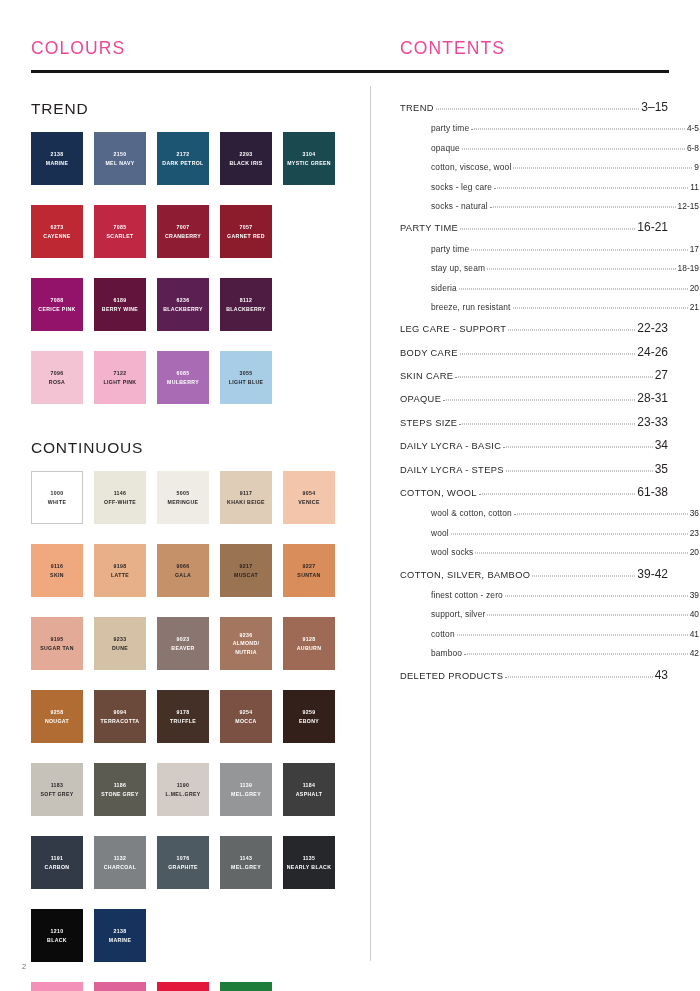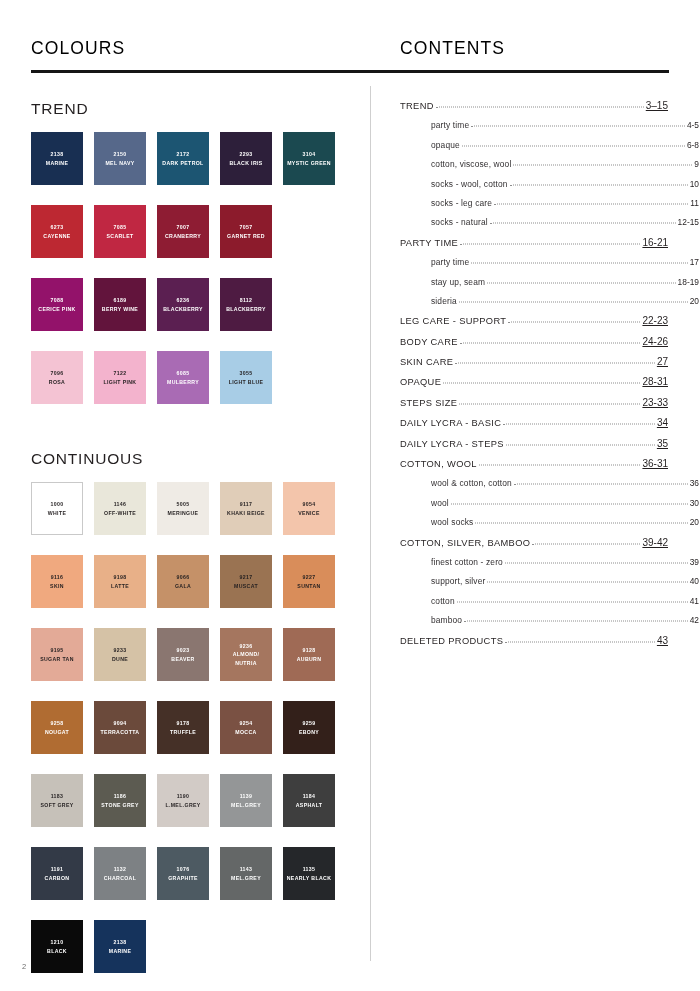--- a/index.html
+++ b/index.html
@@ -7,40 +7,40 @@
     width:700px;height:991px;background:#ffffff;
     font-family:"Liberation Sans", sans-serif;
     color:#231f20;position:relative;overflow:hidden;
   }
   .page{position:absolute;inset:0;}
 
   
   .head-row{position:absolute;left:0;top:38px;width:700px;height:32px;}
   .head-title{
     position:absolute;font-size:17.5px;letter-spacing:1.1px;
-    font-weight:400;color:#000000;top:0;
+    font-weight:400;color:#ec4899;top:0;
   }
   #h-colours{left:31px;}
   #h-contents{left:400px;}
   .rule{
     position:absolute;left:31px;top:70px;width:638px;height:3px;
     background:#151515;
   }
   .v-divider{
     position:absolute;left:370px;top:86px;width:1px;height:875px;
     background:#cfcfcf;
   }
 
   
   .left-col{position:absolute;left:31px;top:100px;width:320px;}
   .section-title{
     font-size:15.5px;letter-spacing:.8px;font-weight:400;color:#231f20;
     margin:0 0 14px 0;
   }
-  #sec-continuous{margin-top:46px;}
+  #sec-continuous{margin-top:35px;}
 
   .swatch-grid{display:flex;flex-wrap:wrap;gap:10px 11px;}
   .swatch{
     width:52px;height:53px;
     display:flex;align-items:center;justify-content:center;
     box-sizing:border-box;
   }
   .swatch .lbl{
     font-size:5.2px;line-height:1.55;letter-spacing:.35px;
     text-align:center;font-weight:700;
@@ -68,21 +68,21 @@
   .toc-label{white-space:nowrap;flex:0 0 auto;}
   .toc-dots{
     flex:1 1 auto;margin:0 2px;min-width:6px;
     border-bottom:1px dotted #8d8d8d;
     transform:translateY(-1.5px);
     height:0;
   }
   .toc-page{
     flex:0 0 auto;white-space:nowrap;text-align:right;
   }
-  .toc-line.lvl1 .toc-page{font-size:10px;text-decoration:underline;}
+  .toc-line.lvl1 .toc-page{font-size:12px;}
   .toc-line.lvl2 .toc-page{font-size:8.4px;}
 
   
   .page-num{
     position:absolute;left:22px;top:962px;
     font-size:7.5px;color:#6d6d6d;
   }
 </style>
 </head>
 <body>
@@ -429,25 +429,20 @@
         <span class="toc-label">opaque</span>
         <span class="toc-dots"></span>
         <span class="toc-page">6-8</span>
       </div>
       <div class="toc-line lvl2">
         <span class="toc-label">cotton, viscose, wool</span>
         <span class="toc-dots"></span>
         <span class="toc-page">9</span>
       </div>
       <div class="toc-line lvl2">
-        <span class="toc-label">socks - wool, cotton</span>
-        <span class="toc-dots"></span>
-        <span class="toc-page">10</span>
-      </div>
-      <div class="toc-line lvl2">
         <span class="toc-label">socks - leg care</span>
         <span class="toc-dots"></span>
         <span class="toc-page">11</span>
       </div>
       <div class="toc-line lvl2">
         <span class="toc-label">socks - natural</span>
         <span class="toc-dots"></span>
         <span class="toc-page">12-15</span>
       </div>
       <div class="toc-line lvl1">
@@ -463,20 +458,25 @@
       <div class="toc-line lvl2">
         <span class="toc-label">stay up, seam</span>
         <span class="toc-dots"></span>
         <span class="toc-page">18-19</span>
       </div>
       <div class="toc-line lvl2">
         <span class="toc-label">sideria</span>
         <span class="toc-dots"></span>
         <span class="toc-page">20</span>
       </div>
+      <div class="toc-line lvl2">
+        <span class="toc-label">breeze, run resistant</span>
+        <span class="toc-dots"></span>
+        <span class="toc-page">21</span>
+      </div>
       <div class="toc-line lvl1">
         <span class="toc-label">LEG CARE - SUPPORT</span>
         <span class="toc-dots"></span>
         <span class="toc-page">22-23</span>
       </div>
       <div class="toc-line lvl1">
         <span class="toc-label">BODY CARE</span>
         <span class="toc-dots"></span>
         <span class="toc-page">24-26</span>
       </div>
@@ -501,31 +501,31 @@
         <span class="toc-page">34</span>
       </div>
       <div class="toc-line lvl1">
         <span class="toc-label">DAILY LYCRA - STEPS</span>
         <span class="toc-dots"></span>
         <span class="toc-page">35</span>
       </div>
       <div class="toc-line lvl1">
         <span class="toc-label">COTTON, WOOL</span>
         <span class="toc-dots"></span>
-        <span class="toc-page">36-31</span>
+        <span class="toc-page">61-38</span>
       </div>
       <div class="toc-line lvl2">
         <span class="toc-label">wool &amp; cotton, cotton</span>
         <span class="toc-dots"></span>
         <span class="toc-page">36</span>
       </div>
       <div class="toc-line lvl2">
         <span class="toc-label">wool</span>
         <span class="toc-dots"></span>
-        <span class="toc-page">30</span>
+        <span class="toc-page">23</span>
       </div>
       <div class="toc-line lvl2">
         <span class="toc-label">wool socks</span>
         <span class="toc-dots"></span>
         <span class="toc-page">20</span>
       </div>
       <div class="toc-line lvl1">
         <span class="toc-label">COTTON, SILVER, BAMBOO</span>
         <span class="toc-dots"></span>
         <span class="toc-page">39-42</span>

